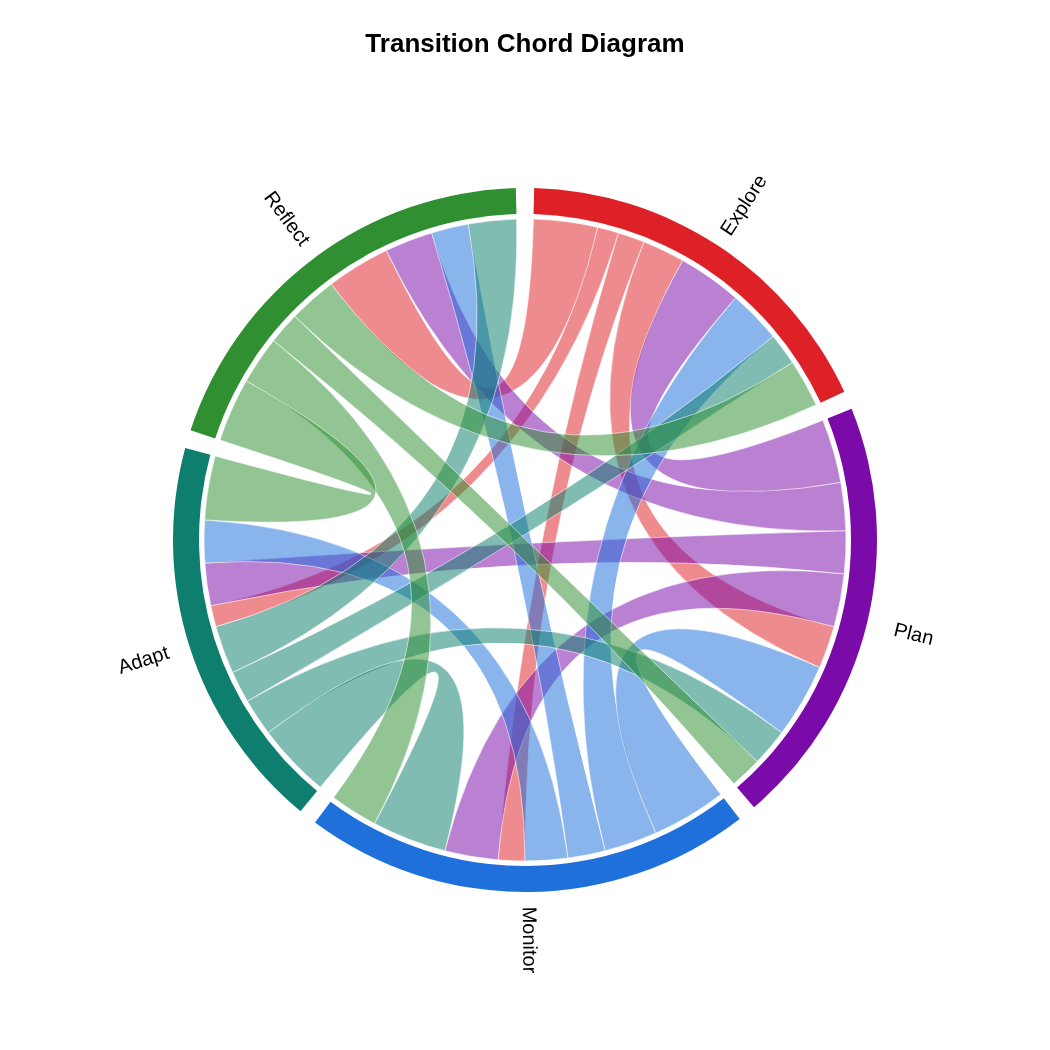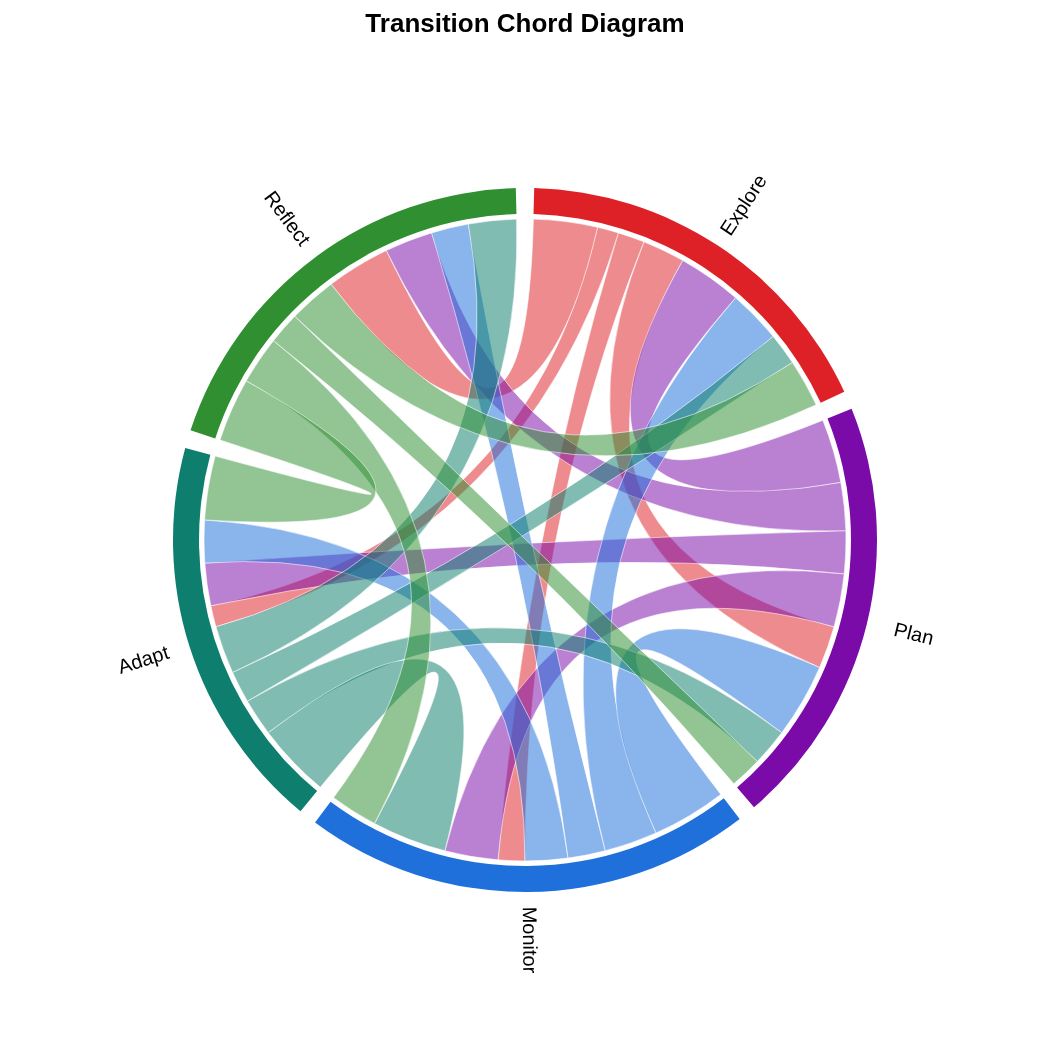--- a/index.html
+++ b/index.html
@@ -12,21 +12,21 @@
     font-family: "Liberation Sans", sans-serif;
   }
   .figure {
     position: relative;
     width: 1050px;
     height: 1050px;
     background: #ffffff;
   }
   .chart-title {
     position: absolute;
-    top: 8px;
+    top: 28px;
     left: 0;
     width: 100%;
     text-align: center;
     font-size: 26px;
     font-weight: bold;
     color: #000000;
     margin: 0;
   }
   svg { display: block; }
   .group-label {

